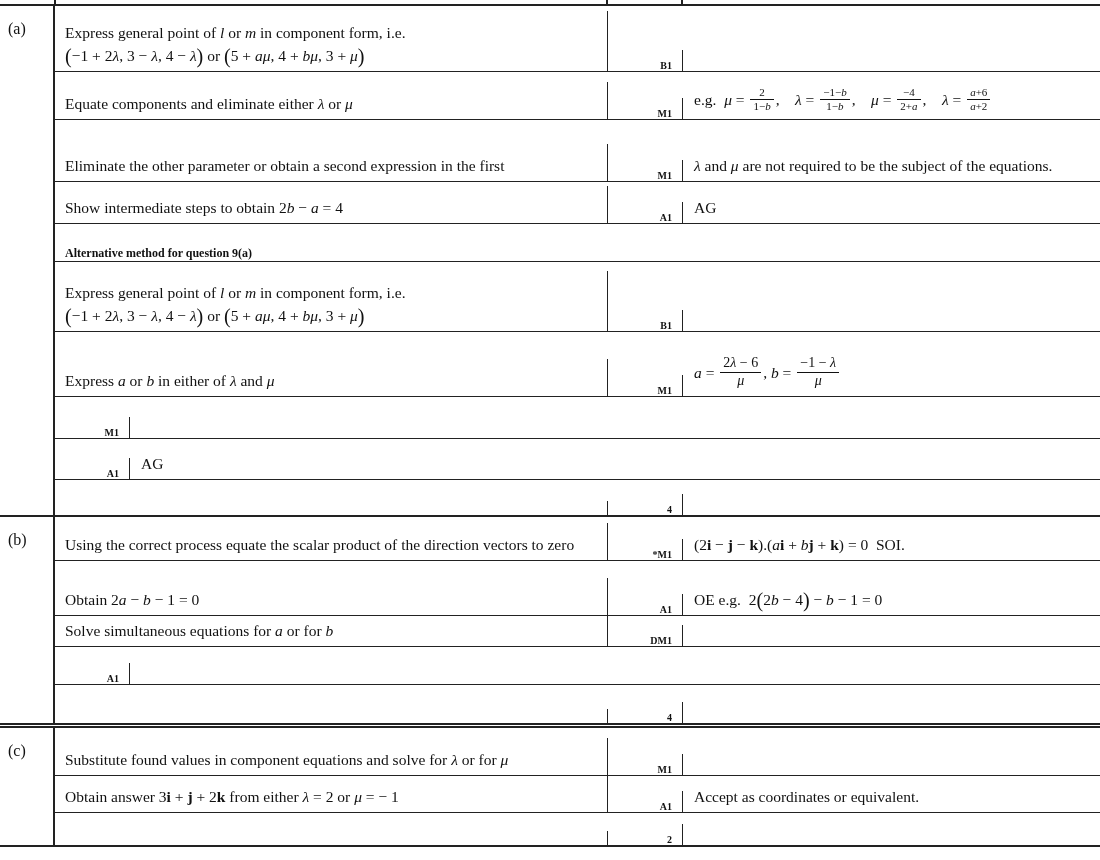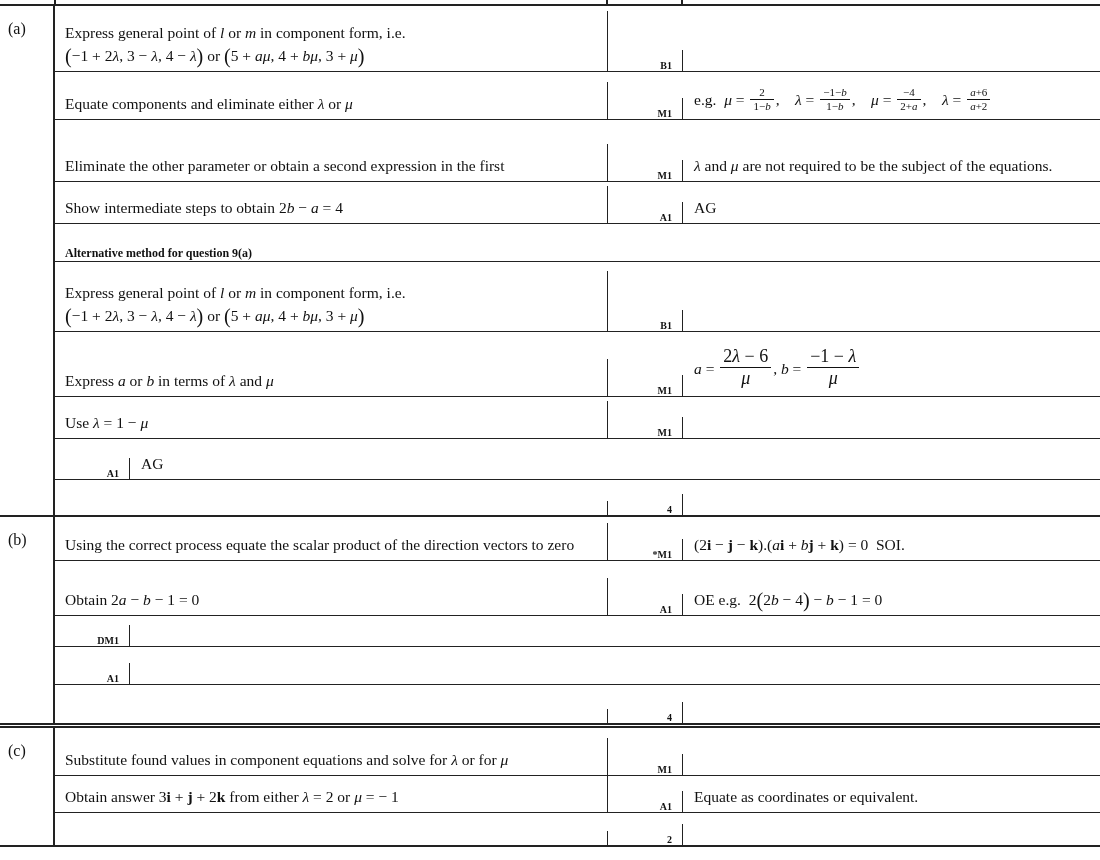--- a/index.html
+++ b/index.html
@@ -22,21 +22,21 @@
         padding:10px 10px 0 2px;text-align:right;font-weight:bold;font-size:10px;}
   .comment{flex:1;padding:10px 10px 4px 11px;font-size:15.5px;line-height:1.5;}
   .header-row .desc-full{flex:1;padding:9px 15px 0 10px;font-size:12px;}
   .it{font-style:italic;}
   .bd{font-weight:bold;}
   .paren{font-size:1.3em;line-height:0.9;vertical-align:-2px;}
   .frac{display:inline-block;vertical-align:middle;text-align:center;margin:0 2px;transform:translateY(-2px);}
   .frac .num{display:block;border-bottom:1.2px solid #111;padding:0 3px;line-height:1.2;}
   .frac .den{display:block;padding:0 3px;line-height:1.2;}
   .frac.small{font-size:11px;}
-  .frac.big{font-size:18px;}
+  .frac.big{font-size:14px;}
 </style>
 </head>
 <body>
 
 <div class="page">
   <div class="stub" style="left:54px"></div>
   <div class="stub" style="left:606px"></div>
   <div class="stub" style="left:681px"></div>
 
   <div class="mstable">
@@ -66,26 +66,25 @@
         </div>
         <div class="row header-row" style="height:38px">
           <div class="cell desc-full"><span class="bd">Alternative method for question 9(a)</span></div>
         </div>
         <div class="row" style="height:70px">
           <div class="cell desc"><span>Express general point of </span><span class="it">l</span><span> or </span><span class="it">m</span><span> in component form, i.e.</span><br><span class="paren">(</span><span>−1 + 2</span><span class="it">λ</span><span>, 3 − </span><span class="it">λ</span><span>, 4 − </span><span class="it">λ</span><span class="paren">)</span><span> or </span><span class="paren">(</span><span>5 + </span><span class="it">aμ</span><span>, 4 + </span><span class="it">bμ</span><span>, 3 + </span><span class="it">μ</span><span class="paren">)</span></div>
           <div class="cell mark">B1</div>
           <div class="cell comment"></div>
         </div>
         <div class="row" style="height:65px">
-          <div class="cell desc"><span>Express </span><span class="it">a</span><span> or </span><span class="it">b</span><span> in terms of </span><span class="it">λ</span><span> and </span><span class="it">μ</span></div>
+          <div class="cell desc"><span>Express </span><span class="it">a</span><span> or </span><span class="it">b</span><span> in either of </span><span class="it">λ</span><span> and </span><span class="it">μ</span></div>
           <div class="cell mark">M1</div>
           <div class="cell comment"><span class="it">a</span><span> = </span><span class="frac big"><span class="num"><span>2</span><span class="it">λ</span><span> − 6</span></span><span class="den"><span class="it">μ</span></span></span><span>, </span><span class="it">b</span><span> = </span><span class="frac big"><span class="num"><span>−1 − </span><span class="it">λ</span></span><span class="den"><span class="it">μ</span></span></span></div>
         </div>
         <div class="row" style="height:42px">
-          <div class="cell desc"><span>Use </span><span class="it">λ</span><span> = 1 − </span><span class="it">μ</span></div>
           <div class="cell mark">M1</div>
           <div class="cell comment"></div>
         </div>
         <div class="row" style="height:41px">
           <div class="cell mark">A1</div>
           <div class="cell comment"><span>AG</span></div>
         </div>
         <div class="row" style="height:35px">
           <div class="cell desc"></div>
           <div class="cell mark">4</div>
@@ -101,20 +100,21 @@
           <div class="cell desc"><span>Using the correct process equate the scalar product of the direction vectors to zero</span></div>
           <div class="cell mark">*M1</div>
           <div class="cell comment"><span>(2</span><span class="bd">i</span><span> − </span><span class="bd">j</span><span> − </span><span class="bd">k</span><span>).(</span><span class="it">a</span><span class="bd">i</span><span> + </span><span class="it">b</span><span class="bd">j</span><span> + </span><span class="bd">k</span><span>) = 0&nbsp; SOI.</span></div>
         </div>
         <div class="row" style="height:55px">
           <div class="cell desc"><span>Obtain 2</span><span class="it">a</span><span> − </span><span class="it">b</span><span> − 1 = 0</span></div>
           <div class="cell mark">A1</div>
           <div class="cell comment"><span>OE e.g.&nbsp; 2</span><span class="paren">(</span><span>2</span><span class="it">b</span><span> − 4</span><span class="paren">)</span><span> − </span><span class="it">b</span><span> − 1 = 0</span></div>
         </div>
         <div class="row" style="height:31px">
+          <div class="cell desc"><span>Solve simultaneous equations for </span><span class="it">a</span><span> or for </span><span class="it">b</span></div>
           <div class="cell mark">DM1</div>
           <div class="cell comment"></div>
         </div>
         <div class="row" style="height:38px">
           <div class="cell mark">A1</div>
           <div class="cell comment"></div>
         </div>
         <div class="row" style="height:38px">
           <div class="cell desc"></div>
           <div class="cell mark">4</div>
@@ -127,21 +127,21 @@
       <div class="label-col">(c)</div>
       <div class="rows">
         <div class="row" style="height:48px">
           <div class="cell desc"><span>Substitute found values in component equations and solve for </span><span class="it">λ</span><span> or for </span><span class="it">μ</span></div>
           <div class="cell mark">M1</div>
           <div class="cell comment"></div>
         </div>
         <div class="row" style="height:37px">
           <div class="cell desc"><span>Obtain answer 3</span><span class="bd">i</span><span> + </span><span class="bd">j</span><span> + 2</span><span class="bd">k</span><span> from either </span><span class="it">λ</span><span> = 2 or </span><span class="it">μ</span><span> = − 1</span></div>
           <div class="cell mark">A1</div>
-          <div class="cell comment"><span>Equate as coordinates or equivalent.</span></div>
+          <div class="cell comment"><span>Accept as coordinates or equivalent.</span></div>
         </div>
         <div class="row" style="height:32px">
           <div class="cell desc"></div>
           <div class="cell mark">2</div>
           <div class="cell comment"></div>
         </div>
       </div>
     </div>
 
   </div>

